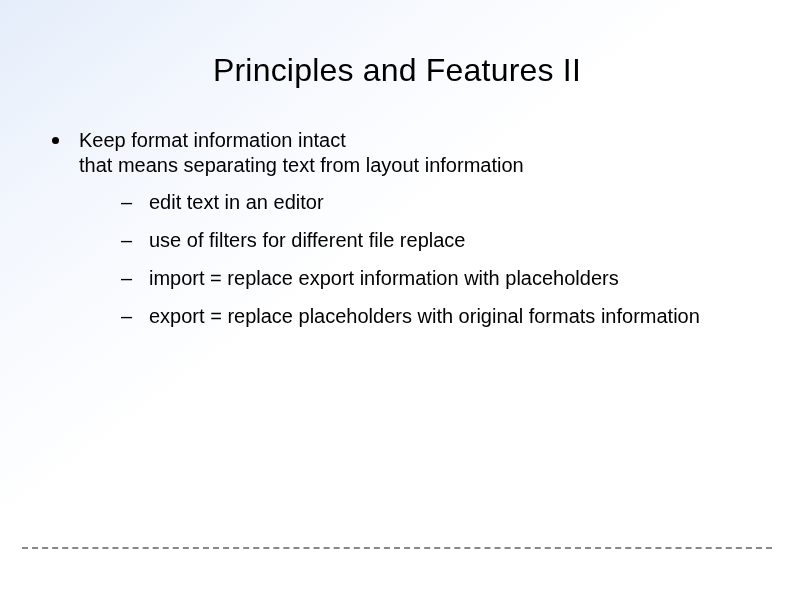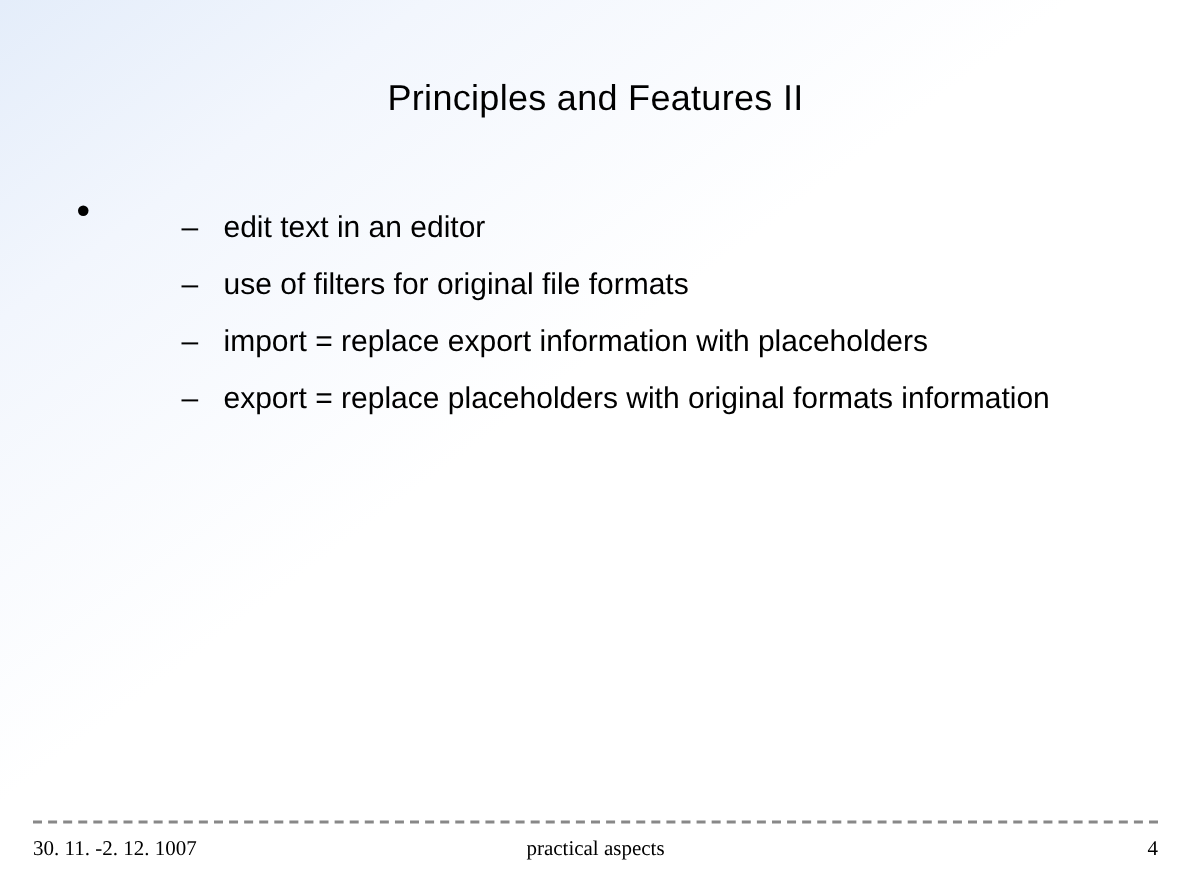--- a/index.html
+++ b/index.html
@@ -21,21 +21,21 @@
       #ffffff 100%);
     position: relative;
     color: #000;
   }
   .title {
     position: absolute;
     top: 52px;
     left: 0;
     right: 0;
     text-align: center;
-    font-size: 24px;
+    font-size: 32px;
     font-weight: 400;
     letter-spacing: 0.2px;
   }
   .body {
     position: absolute;
     top: 128px;
     left: 52px;
     right: 52px;
   }
   .lvl1 {
@@ -119,43 +119,39 @@
 <body>
 
 <div class="slide">
 
   <div class="title">Principles and Features II</div>
 
   <div class="body">
     <div class="lvl1">
       <div class="bullet"></div>
       <div class="text">
+        <span>Keep format information intact<br>that means separating text from layout information</span>
         <div class="sublist">
           <div class="lvl2">
             <div class="dash">–</div>
             <div class="text">edit text in an editor</div>
           </div>
           <div class="lvl2">
             <div class="dash">–</div>
-            <div class="text">use of filters for original file formats</div>
+            <div class="text">use of filters for different file replace</div>
           </div>
           <div class="lvl2">
             <div class="dash">–</div>
             <div class="text">import = replace export information with placeholders</div>
           </div>
           <div class="lvl2">
             <div class="dash">–</div>
             <div class="text">export = replace placeholders with original formats information</div>
           </div>
         </div>
       </div>
     </div>
   </div>
 
   <div class="divider"></div>
 
-  <div class="footer">
-    <div class="left">30. 11. -2. 12. 1007</div>
-    <div class="center">practical aspects</div>
-    <div class="right">4</div>
-  </div>
 
 </div>
 
 </body></html>

